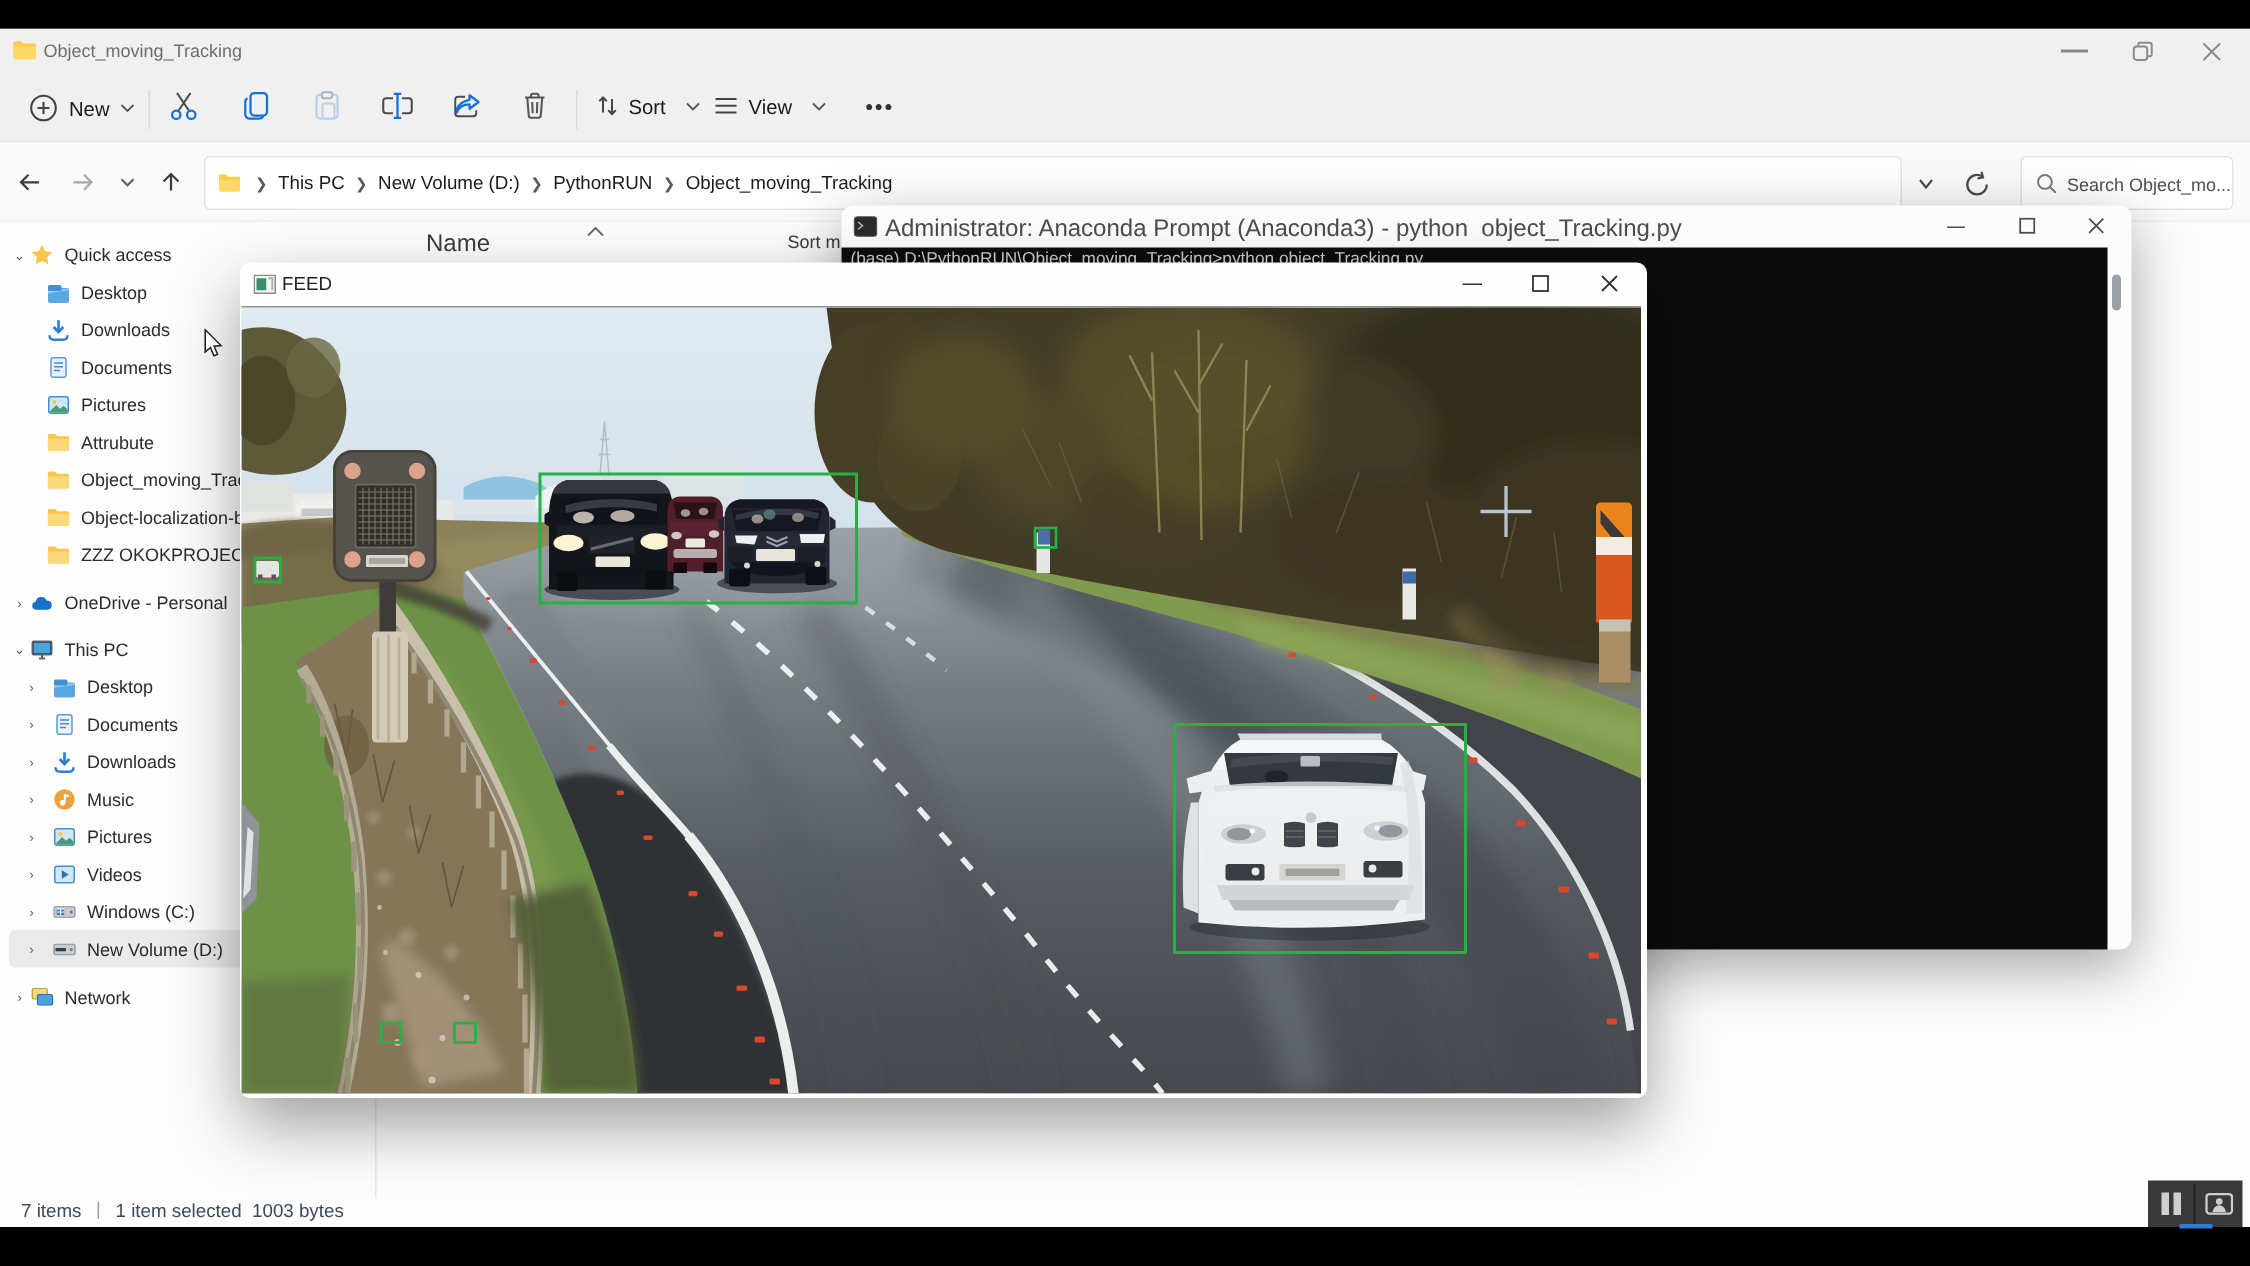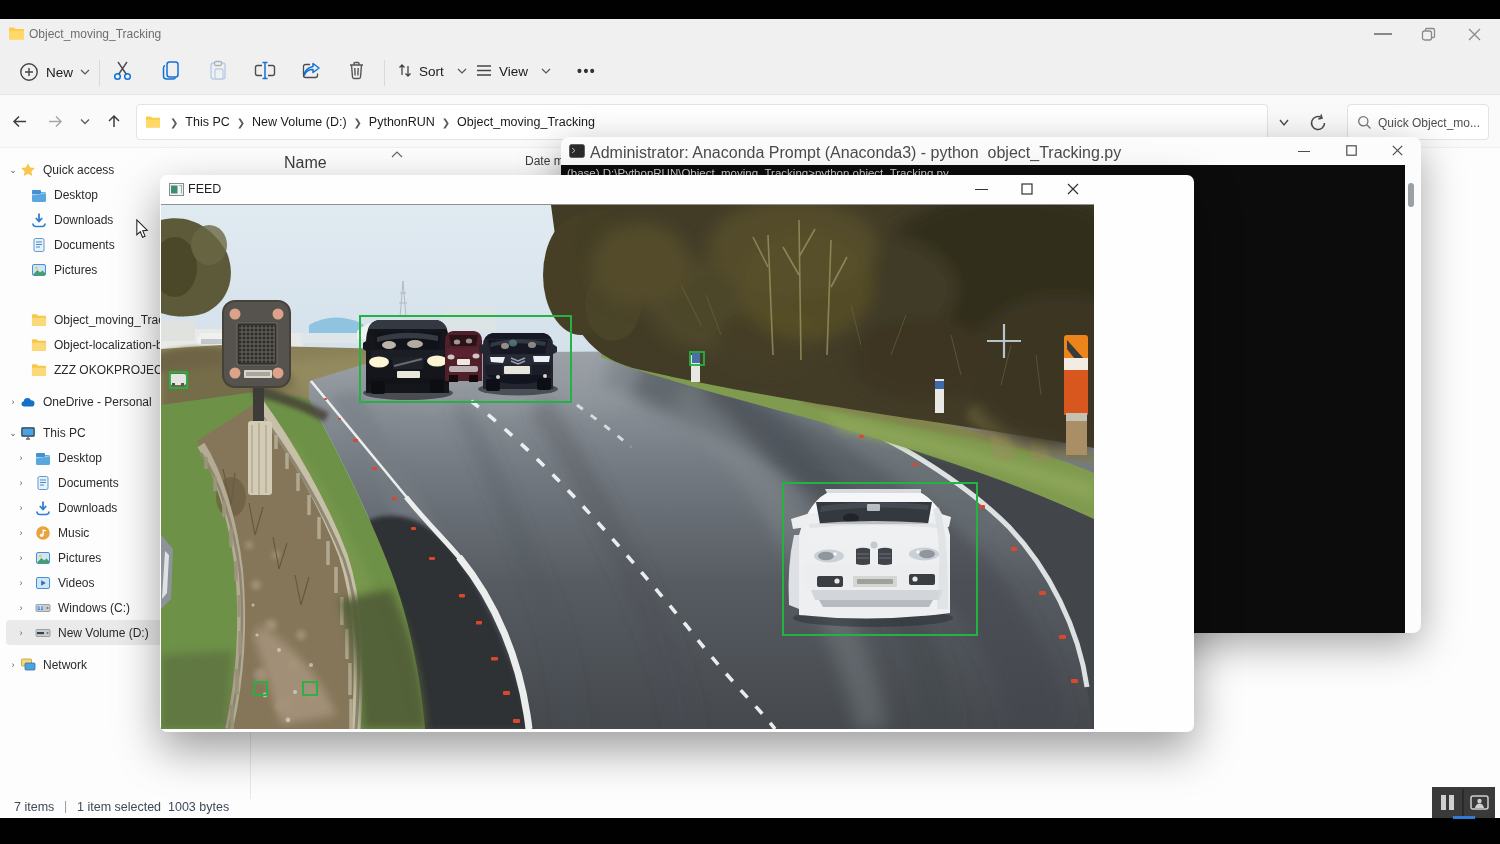--- a/index.html
+++ b/index.html
@@ -115,27 +115,27 @@
       </svg>
   <svg class="abs" style="left:1308px;top:94px" width="20" height="20" viewBox="0 0 20 20" fill="none">
         <path d="M16.5 10 A6.5 6.5 0 1 1 13.5 4.6" stroke="#4a4a4a" stroke-width="1.5"></path>
         <path d="M13 1.5 L14 5.2 L10.3 6" fill="none" stroke="#4a4a4a" stroke-width="1.5"></path>
       </svg>
   <div class="abs" style="left:1347px;top:85px;width:142px;height:36px;background:#fff;border:1px solid #e3e3e3;border-radius:4px"></div>
   <svg class="abs" style="left:1357px;top:96px" width="15" height="15" viewBox="0 0 15 15" fill="none" stroke="#777" stroke-width="1.3">
         <circle cx="6.3" cy="6.3" r="4.6"></circle>
         <path d="M9.8 9.8 L13.5 13.5"></path>
       </svg>
-  <div class="abs" style="left:1378px;top:97px;font-size:12px;color:#4f4f4f">Quick Object_mo...</div>
+  <div class="abs" style="left:1378px;top:97px;font-size:12px;color:#4f4f4f">Search Object_mo...</div>
 
   <div class="abs" style="left:284px;top:135px;font-size:16px;color:#3d3d3d">Name</div>
   <svg class="abs" style="left:390px;top:131px" width="14" height="9" viewBox="0 0 14 9">
         <path d="M2 7 L7 2 L12 7" fill="none" stroke="#666" stroke-width="1.2"></path>
       </svg>
-  <div class="abs" style="left:525px;top:135px;font-size:12px;color:#3d3d3d">Date m</div>
+  <div class="abs" style="left:525px;top:135px;font-size:12px;color:#3d3d3d">Sort m</div>
 
   <div class="abs" style="left:250px;top:712px;width:1px;height:68px;background:#e8e8e8"></div>
 
   <div class="abs" style="left:14px;top:781px;font-size:12.5px;color:#3d4a57">7 items</div>
   <div class="abs" style="left:64px;top:780px;font-size:12px;color:#9a9a9a">|</div>
   <div class="abs" style="left:77px;top:781px;font-size:12.5px;color:#3d4a57">1 item selected&nbsp;&nbsp;1003 bytes</div>
 
   <div class="abs" style="left:6px;top:601px;width:240px;height:25px;background:#eaeaea;border-radius:4px"></div>
   <div class="sbrow" style="top:138px;padding-left:8px"><span class="sbchev">⌄</span><svg class="sbicon" viewBox="0 0 16 16">
           <path d="M8 1.2 L10.1 5.5 L14.8 6.1 L11.4 9.4 L12.2 14.1 L8 11.8 L3.8 14.1 L4.6 9.4 L1.2 6.1 L5.9 5.5 Z" fill="#f8c64a"></path>
@@ -151,20 +151,24 @@
         </svg>Downloads</div>
   <div class="sbrow" style="top:213px;padding-left:31px"><svg class="sbicon" viewBox="0 0 16 16">
           <rect x="3" y="1.5" width="10" height="13" rx="1.5" fill="#e8f1fa" stroke="#5d9bd3" stroke-width="1"></rect>
           <path d="M5 5 L11 5 M5 7.5 L11 7.5 M5 10 L9 10" stroke="#4b88c4" stroke-width="1"></path>
         </svg>Documents</div>
   <div class="sbrow" style="top:238px;padding-left:31px"><svg class="sbicon" viewBox="0 0 16 16">
           <rect x="1.5" y="2.5" width="13" height="11" rx="1.5" fill="#cfe6f6" stroke="#4391d2" stroke-width="1"></rect>
           <circle cx="5.3" cy="6" r="1.4" fill="#f7c648"></circle>
           <path d="M2.5 12 L6.5 8 L9 10.5 L11.5 8.5 L14 11 L14 13 L2.5 13 Z" fill="#4a9e62"></path>
         </svg>Pictures</div>
+  <div class="sbrow" style="top:263px;padding-left:31px"><svg class="sbicon" viewBox="0 0 17 15">
+          <path d="M1 2.5 Q1 1.5 2 1.5 L6 1.5 L7.6 3 L15 3 Q16 3 16 4 L16 12.5 Q16 13.5 15 13.5 L2 13.5 Q1 13.5 1 12.5 Z" fill="#f8c64a"></path>
+          <path d="M1 5 L16 5 L16 12.5 Q16 13.5 15 13.5 L2 13.5 Q1 13.5 1 12.5 Z" fill="#fcd978"></path>
+        </svg>Attrubute</div>
   <div class="sbrow" style="top:288px;padding-left:31px"><svg class="sbicon" viewBox="0 0 17 15">
           <path d="M1 2.5 Q1 1.5 2 1.5 L6 1.5 L7.6 3 L15 3 Q16 3 16 4 L16 12.5 Q16 13.5 15 13.5 L2 13.5 Q1 13.5 1 12.5 Z" fill="#f8c64a"></path>
           <path d="M1 5 L16 5 L16 12.5 Q16 13.5 15 13.5 L2 13.5 Q1 13.5 1 12.5 Z" fill="#fcd978"></path>
         </svg>Object_moving_Track</div>
   <div class="sbrow" style="top:313px;padding-left:31px"><svg class="sbicon" viewBox="0 0 17 15">
           <path d="M1 2.5 Q1 1.5 2 1.5 L6 1.5 L7.6 3 L15 3 Q16 3 16 4 L16 12.5 Q16 13.5 15 13.5 L2 13.5 Q1 13.5 1 12.5 Z" fill="#f8c64a"></path>
           <path d="M1 5 L16 5 L16 12.5 Q16 13.5 15 13.5 L2 13.5 Q1 13.5 1 12.5 Z" fill="#fcd978"></path>
         </svg>Object-localization-b</div>
   <div class="sbrow" style="top:338px;padding-left:31px"><svg class="sbicon" viewBox="0 0 17 15">
           <path d="M1 2.5 Q1 1.5 2 1.5 L6 1.5 L7.6 3 L15 3 Q16 3 16 4 L16 12.5 Q16 13.5 15 13.5 L2 13.5 Q1 13.5 1 12.5 Z" fill="#f8c64a"></path>
@@ -234,21 +238,21 @@
       </svg>
   <svg class="abs" style="left:831px;top:8px" width="11" height="11" viewBox="0 0 11 11" stroke="#4c4c4c" stroke-width="1.2">
         <path d="M0.8 0.8 L10.2 10.2 M10.2 0.8 L0.8 10.2"></path>
       </svg>
   <div class="abs" style="left:0;top:28px;width:844px;height:468px;background:#0c0c0c;border-radius:0 0 0 8px;overflow:hidden">
     <div class="abs" style="left:6px;top:2px;font-family:Liberation Sans, sans-serif;font-size:11.5px;color:#cccccc;white-space:nowrap">(base) D:\PythonRUN\Object_moving_Tracking&gt;python object_Tracking.py</div>
   </div>
   <div class="abs" style="left:847px;top:46px;width:6px;height:24px;background:#9aa0a4;border-radius:3px"></div>
 </div>
 
-<div class="abs" style="left:160px;top:175px;width:1034px;height:557px;border-radius:7px;background:#fefefe;box-shadow:0 18px 45px rgba(0,0,0,.38)">
+<div class="abs" style="left:160px;top:175px;width:938px;height:557px;border-radius:7px;background:#fefefe;box-shadow:0 18px 45px rgba(0,0,0,.38)">
   <svg class="abs" style="left:9px;top:8px" width="15" height="13" viewBox="0 0 15 13">
         <rect x="0.5" y="0.5" width="14" height="12" fill="#f4f6f4" stroke="#8a8a8a" stroke-width="1"></rect>
         <rect x="2" y="2.5" width="6.5" height="8" fill="#3c8e70"></rect>
         <path d="M10 2.5 L12.5 2.5 L12.5 10.5" stroke="#9db59d" stroke-width="1.2" fill="none"></path>
       </svg>
   <div class="abs" style="left:28px;top:7px;font-size:12.5px;color:#1f1f1f">FEED</div>
   <div class="abs" style="left:815px;top:14px;width:13px;height:1.4px;background:#333"></div>
   <svg class="abs" style="left:861px;top:8px" width="12" height="12" viewBox="0 0 12 12">
         <rect x="1" y="1" width="10" height="10" fill="none" stroke="#333" stroke-width="1.2"></rect>
       </svg>

